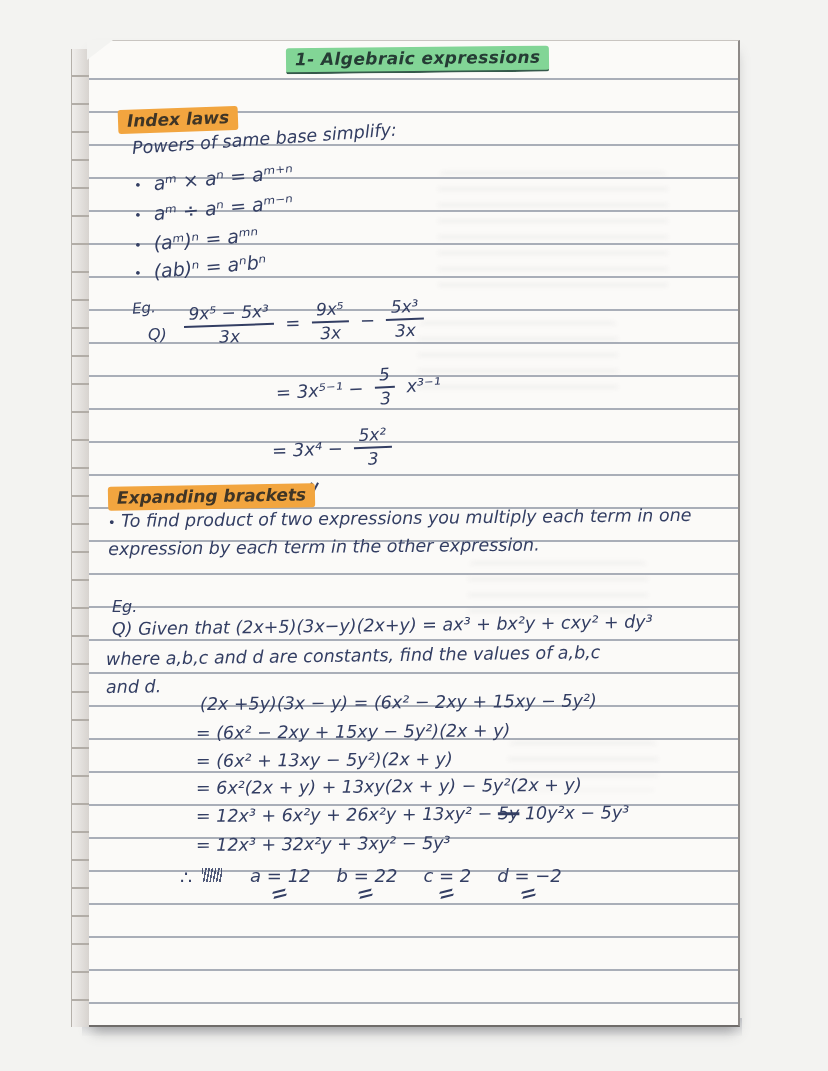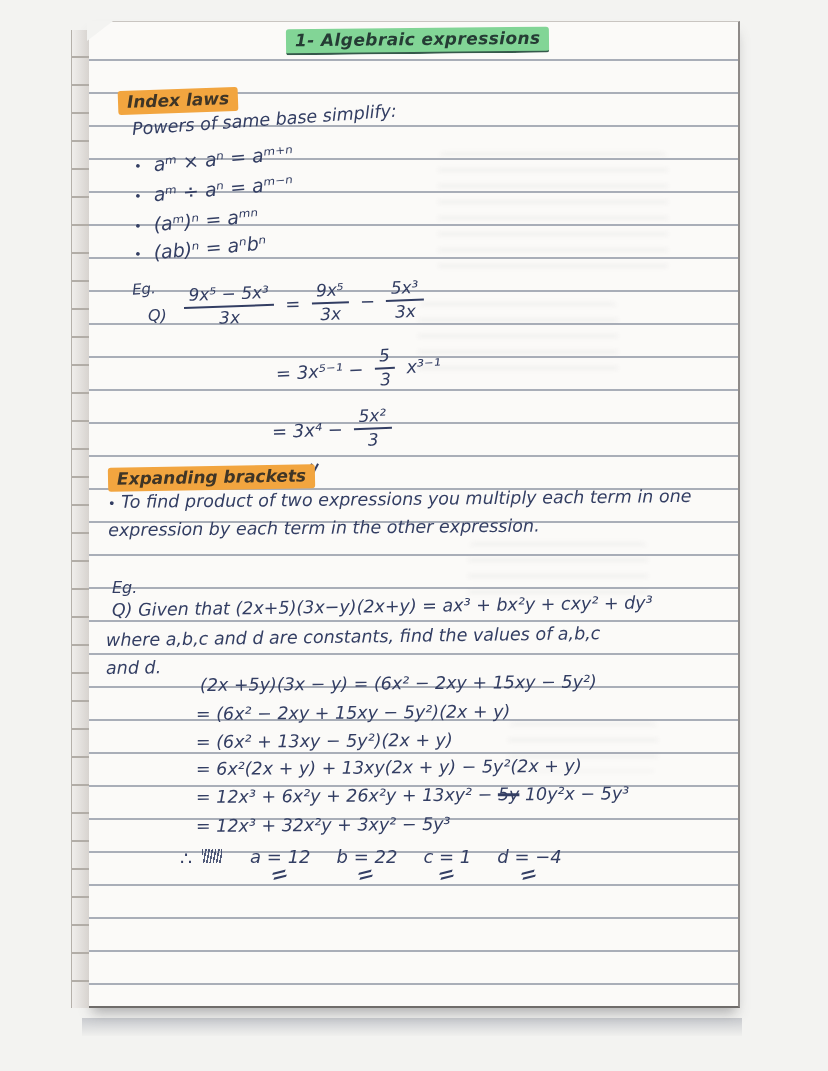--- a/index.html
+++ b/index.html
@@ -3,21 +3,21 @@
 <meta charset="utf-8">
 <style>
   html,body{margin:0;padding:0;}
   body{
     width:828px;height:1071px;position:relative;overflow:hidden;
     background:#f3f3f1;
     font-family:"DejaVu Sans",sans-serif;
   }
   
   .page{
-    position:absolute;left:88px;top:21px;width:650px;height:984px;
+    position:absolute;left:88px;top:40px;width:650px;height:984px;
     background:
       repeating-linear-gradient(to bottom,
         transparent 0, transparent 31.5px,
         #a9aeb8 31.5px, #a9aeb8 33px),
       #fbfaf8;
     background-position:0 6px,0 0;
     border-right:2px solid #8e8a88;
     border-bottom:2px solid #6f6c6a;
     border-top:1px solid #c9c5c1;
     box-shadow:0 9px 12px -4px rgba(90,90,95,.45);
@@ -196,27 +196,27 @@
         </span>
     </span>
     <span class="answer">
       <span>b = 22</span>
       <span class="tick">
           <i class="l1"></i>
           <i class="l2"></i>
         </span>
     </span>
     <span class="answer">
-      <span>c = 1</span>
-      <span class="tick">
-          <i class="l1"></i>
-          <i class="l2"></i>
-        </span>
-    </span>
-    <span class="answer">
-      <span>d = −4</span>
+      <span>c = 2</span>
+      <span class="tick">
+          <i class="l1"></i>
+          <i class="l2"></i>
+        </span>
+    </span>
+    <span class="answer">
+      <span>d = −2</span>
       <span class="tick">
           <i class="l1"></i>
           <i class="l2"></i>
         </span>
     </span>
   </div>
 </div>
 
 </body></html>

